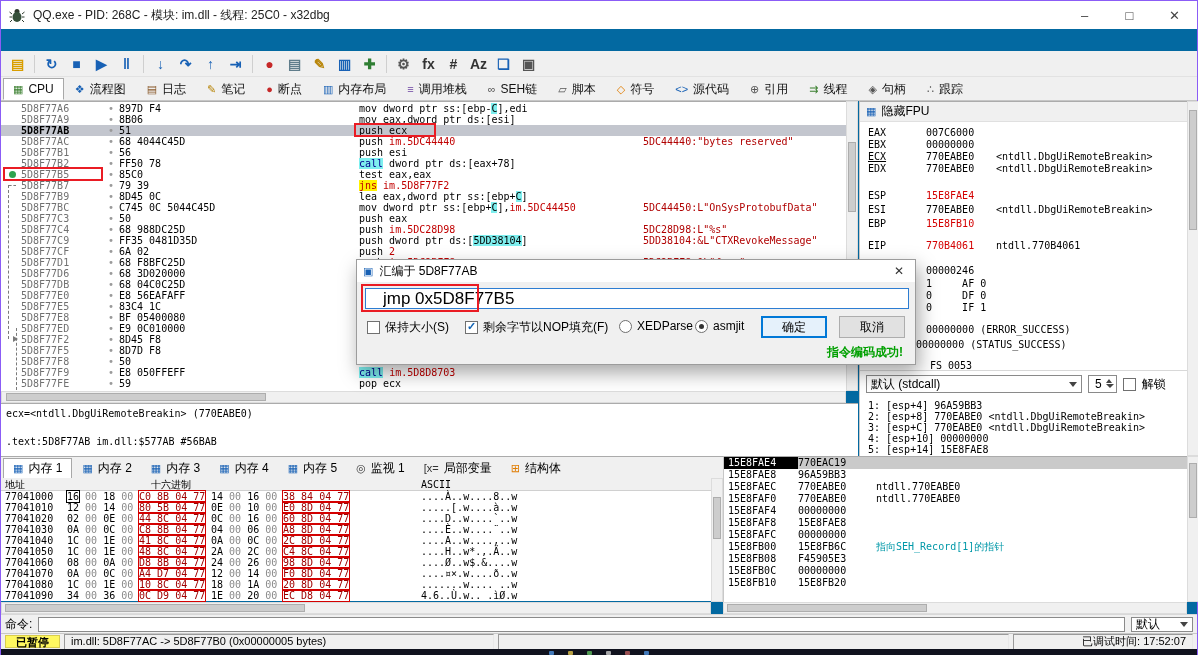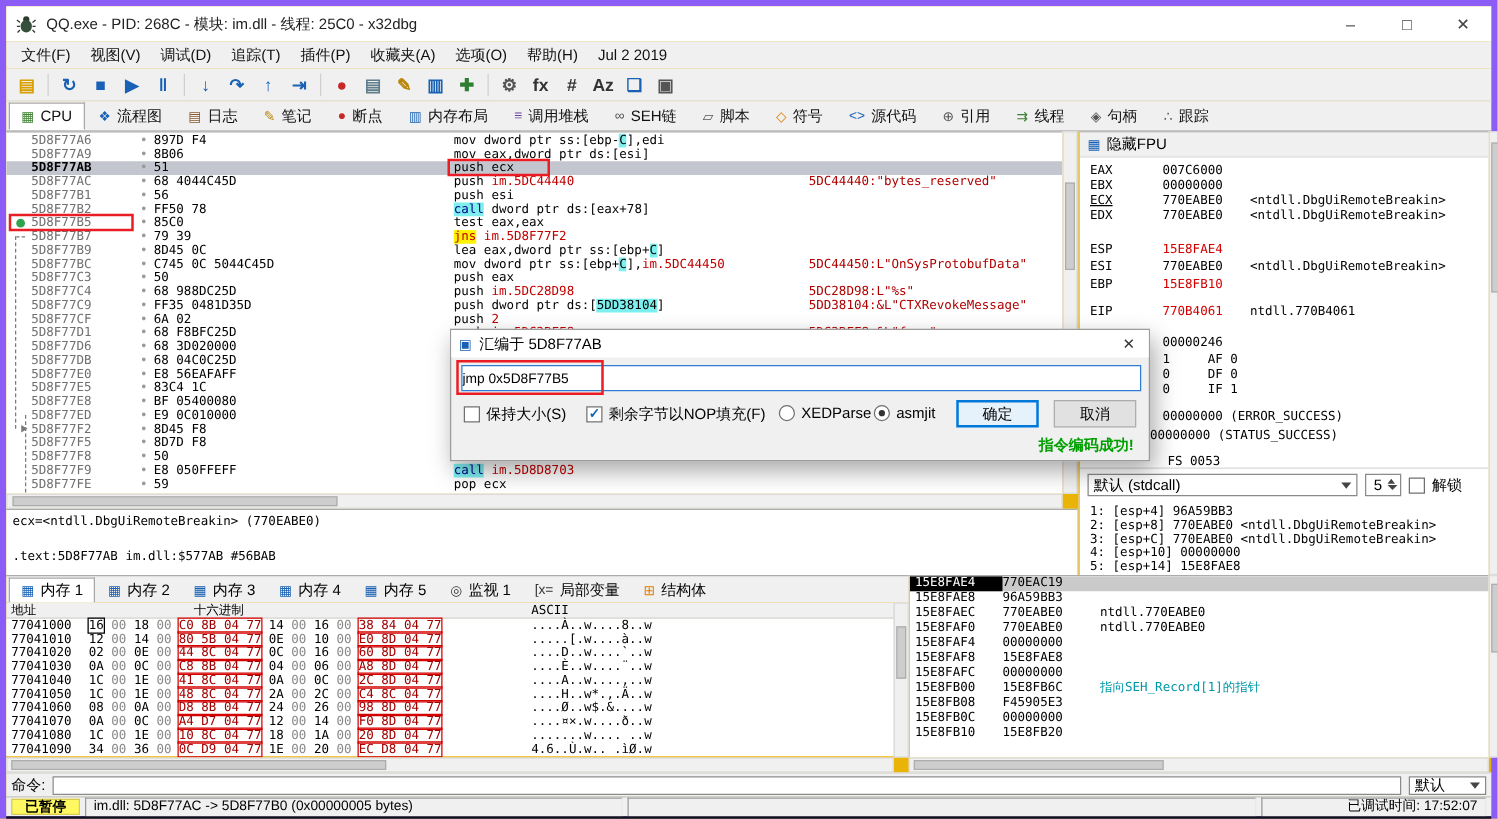--- a/index.html
+++ b/index.html
@@ -1,18 +1,18 @@
 <!DOCTYPE html>
 <html><head>
 <meta charset="utf-8">
 <style>
   *{box-sizing:border-box;margin:0;padding:0}
   html,body{width:1198px;height:655px;overflow:hidden}
   body{font-family:"Liberation Sans",sans-serif;font-size:12px;color:#000;background:#F0F0F0;position:relative}
-  #win{position:absolute;inset:0;border:5px solid #8b5cf6;background:#eab308}
+  #win{position:absolute;inset:0;border:1px solid #8b5cf6;background:#0369a1}
   
   #titlebar{position:absolute;left:0;top:0;width:100%;height:28px;background:#fff;display:flex;align-items:center;padding-left:8px;gap:8px}
   #title-text{color:#222}
   #winctls{margin-left:auto;display:flex;height:28px}
   .win-ctl{width:45px;height:28px;display:flex;align-items:center;justify-content:center;color:#444;font-size:13px}
   
   #menubar{position:absolute;left:0;top:28px;width:100%;height:22px;background:#F0F0F0;display:flex;align-items:center;padding-left:4px}
   .menu-item{padding:3px 8px;color:#111}
   
   #toolbar{position:absolute;left:0;top:50px;width:100%;height:26px;background:#F0F0F0;display:flex;align-items:center;padding-left:4px;border-bottom:1px solid #E2E2E2}
@@ -107,21 +107,21 @@
   #status-msg{width:430px}
   #status-mid{flex:1}
   #status-right{width:180px;text-align:right}
   
   #taskbar{position:absolute;left:0;top:648px;width:100%;height:7px;background:#10121e;display:flex;align-items:center;gap:14px;justify-content:center}
   .tb-ic{width:5px;height:4px;border-radius:1px;opacity:.85}
   
   #dialog{position:absolute;left:355px;top:258px;width:560px;height:106px;background:#F0F0F0;border:1px solid #9c9c9c;box-shadow:3px 8px 18px rgba(0,0,0,.35);z-index:40}
   #dlg-title{height:22px;background:#fff;display:flex;align-items:center;gap:6px;padding-left:6px}
   #dlg-close{margin-left:auto;width:32px;height:22px;display:flex;align-items:center;justify-content:center;color:#333}
-  #dlg-input{position:absolute;left:8px;top:28px;width:544px;height:21px;border:1px solid #2D7DD2;background:#fff;font-family:"Liberation Sans",sans-serif;font-size:11px;padding:0 0}
+  #dlg-input{position:absolute;left:8px;top:28px;width:544px;height:21px;border:1px solid #2D7DD2;background:#fff;font-family:"Liberation Sans",sans-serif;font-size:17px;padding:0 17px}
   .dlg-item{position:absolute;top:59px;display:flex;align-items:center;gap:5px}
   .btn{position:absolute;top:56px;width:66px;height:22px;background:#E1E1E1;border:1px solid #ADADAD;font-size:12px;text-align:center;line-height:20px}
   .btn.def{background:#E5F1FB;border:2px solid #0078D7;line-height:18px}
   #dlg-status{position:absolute;right:12px;top:84px;color:#00A000;font-weight:bold}
 </style>
 </head>
 <body>
 
 <div id="win">
 
@@ -132,31 +132,20 @@
       <path d="M3 7 L0.5 5 M3 10 L0.5 10 M3 13 L1 15 M13 7 L15.5 5 M13 10 L15.5 10 M13 13 L15 15" stroke="#2d3a2d" stroke-width="1" fill="none"></path>
     </svg>
     <span id="title-text">QQ.exe - PID: 268C - 模块: im.dll - 线程: 25C0 - x32dbg</span>
     <div id="winctls">
       <span class="win-ctl">–</span>
       <span class="win-ctl">□</span>
       <span class="win-ctl">✕</span>
     </div>
   </div>
 
-  <div id="menubar">
-      <span class="menu-item">文件(F)</span>
-      <span class="menu-item">视图(V)</span>
-      <span class="menu-item">调试(D)</span>
-      <span class="menu-item">追踪(T)</span>
-      <span class="menu-item">插件(P)</span>
-      <span class="menu-item">收藏夹(A)</span>
-      <span class="menu-item">选项(O)</span>
-      <span class="menu-item">帮助(H)</span>
-      <span class="menu-item">Jul 2 2019</span>
-    </div>
   <div id="toolbar">
       <span class="tbtn" style="color: rgb(217, 158, 0);">▤</span>
       <span class="tsep"></span>
       <span class="tbtn" style="color: rgb(24, 97, 181);">↻</span>
       <span class="tbtn" style="color: rgb(24, 97, 181);">■</span>
       <span class="tbtn" style="color: rgb(24, 97, 181);">▶</span>
       <span class="tbtn" style="color: rgb(24, 97, 181);">‖</span>
       <span class="tsep"></span>
       <span class="tbtn" style="color: rgb(24, 97, 181);">↓</span>
       <span class="tbtn" style="color: rgb(24, 97, 181);">↷</span>

